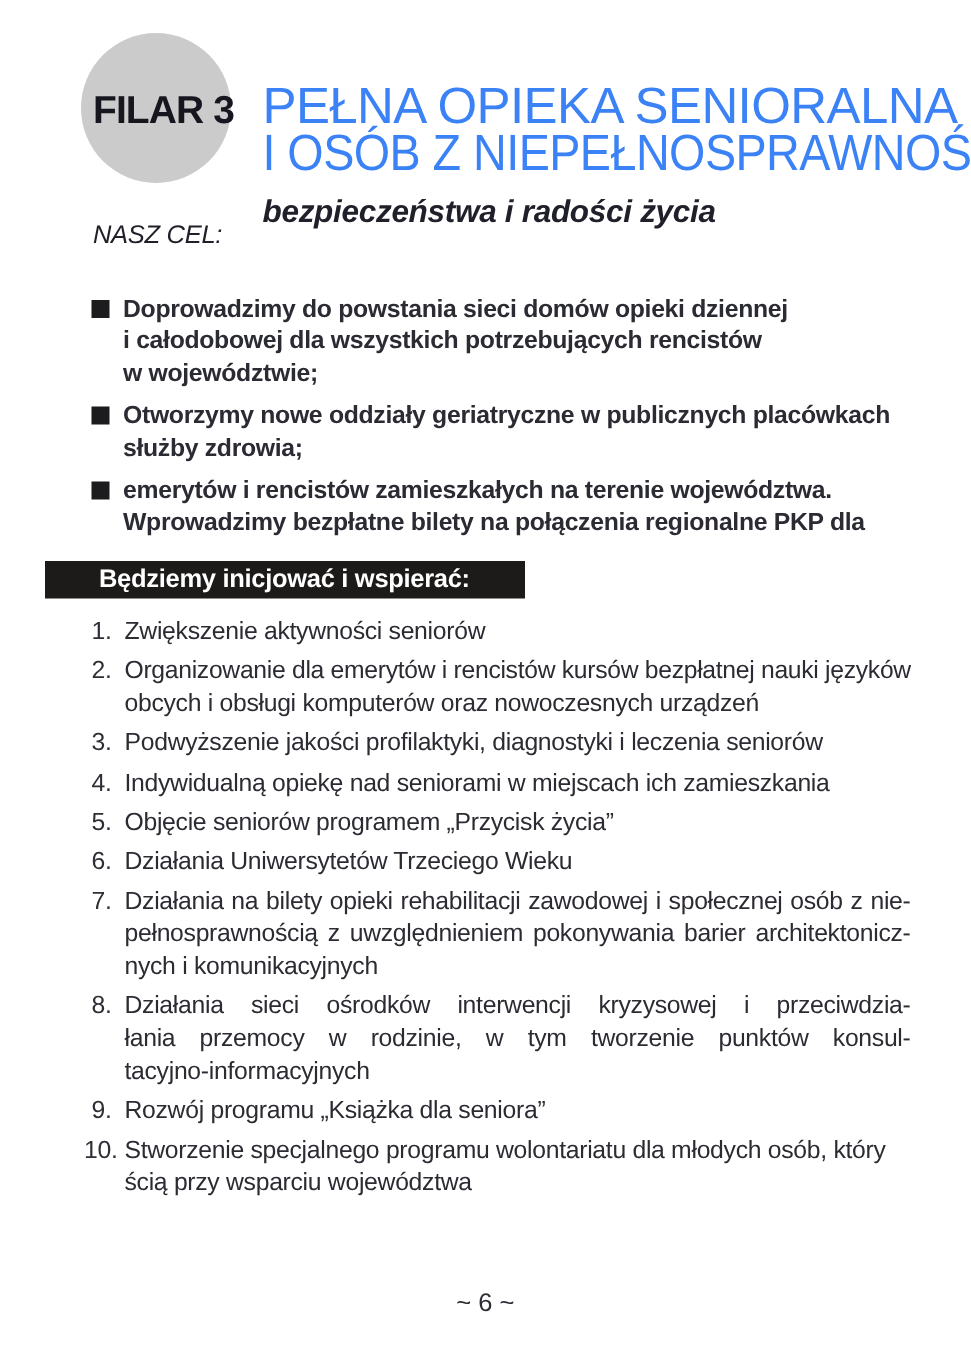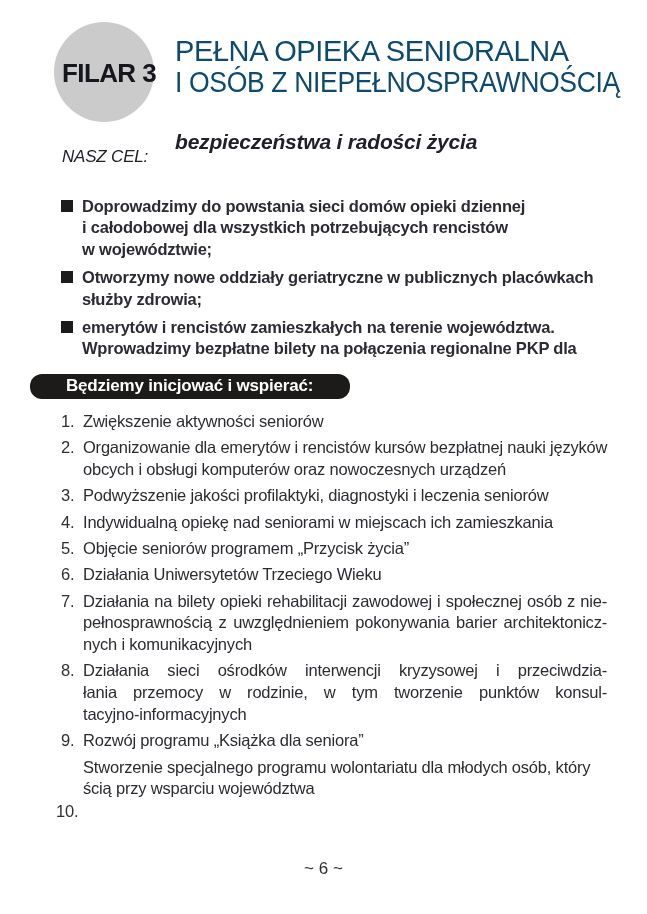--- a/index.html
+++ b/index.html
@@ -6,45 +6,45 @@
   .page {
     position:relative; width:647px; height:914px; background:#ffffff;
     font-family:"Liberation Sans", sans-serif; color:#2e2e36; overflow:hidden;
   }
   
   .badge { position:absolute; left:54px; top:22px; width:100px; height:100px;
            border-radius:50%; background:#cbcbcb; }
   .badge-label { position:absolute; left:62px; top:58px; font-size:26px; font-weight:bold;
                  color:#16161f; letter-spacing:-0.6px; white-space:nowrap; }
   
-  .title { position:absolute; left:175px; top:36px; width:382px;
-           font-size:29px; line-height:31px; color:#0c4a6e; letter-spacing:-0.4px; }
+  .title { position:absolute; left:175px; top:56px; width:382px;
+           font-size:34px; line-height:31px; color:#3b82f6; letter-spacing:-0.4px; }
   
   .goal-label { position:absolute; left:62px; top:147px; font-size:17px; font-weight:normal;
                 font-style:italic; color:#20202a; letter-spacing:-0.2px; white-space:nowrap; }
   .goal { position:absolute; left:175px; top:128px; width:420px; font-size:21px;
           line-height:27px; font-weight:bold; font-style:italic; color:#20202a;
           letter-spacing:-0.2px; }
   
   .bullets { position:absolute; left:61px; top:196px; width:546px; }
   .bullet-item { display:flex; margin-bottom:7px; }
   .bullet-sq { flex:0 0 12px; width:12px; height:12px; background:#1c1b1d;
                margin-top:4px; margin-right:9px; }
   .bullet-text { font-weight:bold; font-size:16.5px; line-height:21.4px;
                  letter-spacing:-0.2px; width:524px; color:#2b2b33; }
   
   .banner { position:absolute; left:30px; top:374px; width:320px; height:25px;
-            background:#1d1b1a; color:#ffffff; display:flex; align-items:center;border-radius:12px; }
+            background:#1d1b1a; color:#ffffff; display:flex; align-items:center; }
   .banner-label { font-size:17px; font-weight:bold; padding-left:36px;
                   letter-spacing:-0.2px; padding-bottom:1px; white-space:nowrap; }
   
   .list { position:absolute; left:61px; top:411px; width:546px; }
   .list-item { display:flex; margin-bottom:4.5px; }
   .num { flex:0 0 22px; font-size:16.5px; line-height:21.8px; letter-spacing:-0.2px; }
-  .num.num-wide { margin-left:-5px; flex-basis:27px;margin-top:44px; }
+  .num.num-wide { margin-left:-5px; flex-basis:27px; }
   .itext { width:524px; font-size:16.5px; line-height:21.8px; letter-spacing:-0.2px;
            color:#2b2b33; }
   .ln { display:block; white-space:nowrap; }
   .ln.jl { text-align:justify; text-align-last:justify; }
   
   .pagenum { position:absolute; left:0; right:0; top:859px; text-align:center;
              font-size:17px; color:#2e2e36; }
 </style>
 </head>
 <body>

